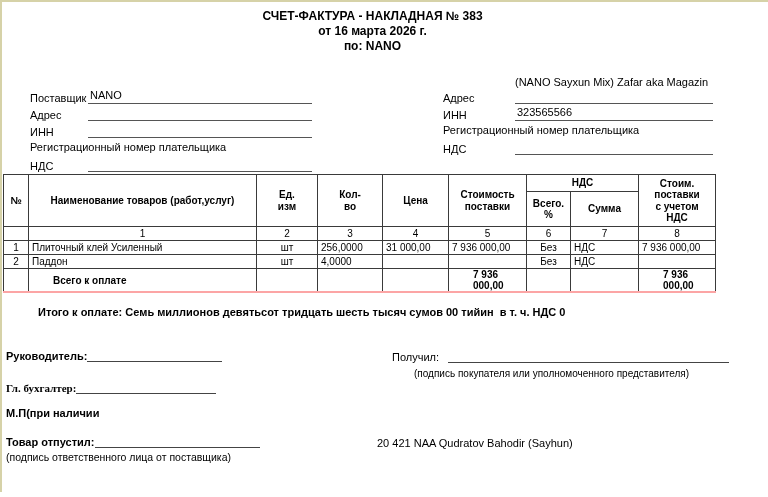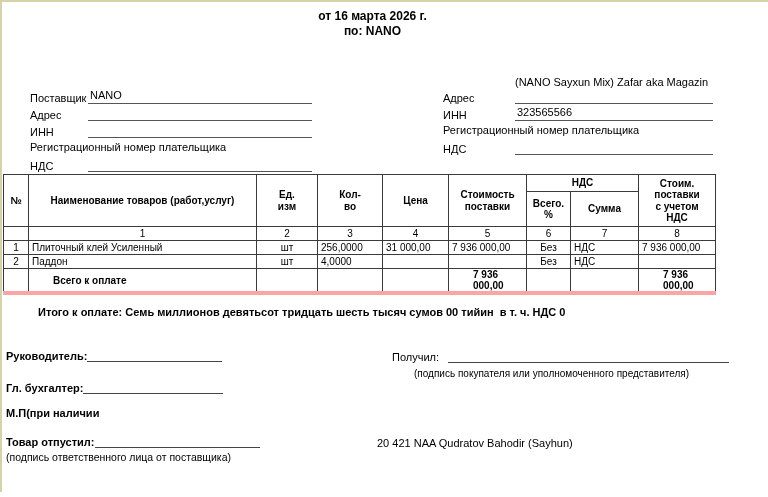--- a/index.html
+++ b/index.html
@@ -28,38 +28,39 @@
   
   table.goods { position:absolute; left:3px; top:174px; width:712px; border-collapse:collapse;
     table-layout:fixed; font-size:10px; }
   table.goods th, table.goods td { border:1px solid #3a3a3a; padding:0 3px; vertical-align:middle;
     overflow:hidden; }
   table.goods th { font-weight:bold; text-align:center; white-space:pre-line; line-height:1.15; }
   table.goods tr.hdr1 th { height:16px; }
   table.goods tr.hdr2 th { height:34px; }
   table.goods tr.nums td { height:13px; text-align:center; }
   table.goods tr.drow td { height:13px; }
-  table.goods tr.trow td { height:15px; border-bottom:4px solid #fca5a5;padding-left:24px; }
+  table.goods tr.trow td { height:15px; border-bottom:2px solid #fca5a5;padding-left:24px; }
   .al { text-align:left; }  .ac { text-align:center; }  .ar { }
   .b { font-weight:bold; }
 
   .summary { position:absolute; left:38px; top:306px; font-weight:bold; white-space:pre-wrap; }
 
   
   .sig { position:absolute; white-space:nowrap; }
   .sline { display:inline-block; border-bottom:1px solid #444; height:12px; vertical-align:-2px; }
   .note { position:absolute; font-size:10px; }
 </style>
 </head>
 <body>
 
 <div class="frame-top"></div>
 <div class="frame-left"></div>
 
 <div class="title-block">
+  <div>СЧЕТ-ФАКТУРА - НАКЛАДНАЯ № 383</div>
   <div>от 16 марта 2026 г.</div>
   <div>по: NANO</div>
 </div>
 
 <div class="party supplier" style="left:30px; top:88px;">
   <div class="prow">
     <span class="plabel">Поставщик</span>
     <span class="pline"><span>NANO</span></span>
   </div>
   <div class="prow">
@@ -178,21 +179,21 @@
 
 <div class="sig b" style="left:6px; top:349px;">
   <span>Руководитель:</span><span class="sline" style="width:135px;"></span>
 </div>
 
 <div class="sig" style="left:392px; top:350px;">
   <span style="display:inline-block; width:56px;">Получил:</span><span class="sline" style="width:281px;"></span>
 </div>
 <div class="note" style="left:414px; top:368px;">(подпись покупателя или уполномоченного представителя)</div>
 
-<div class="sig b" style="left:6px; top:381px;">
+<div class="sig b" style="left:6px; top:381px;font-family:Liberation Serif, serif;">
   <span>Гл. бухгалтер:</span><span class="sline" style="width:140px;"></span>
 </div>
 
 <div class="sig b" style="left:6px; top:407px;">
   <span>М.П(при наличии</span>
 </div>
 
 <div class="sig b" style="left:6px; top:435px;">
   <span>Товар  отпустил:</span><span class="sline" style="width:165px;"></span>
 </div>

